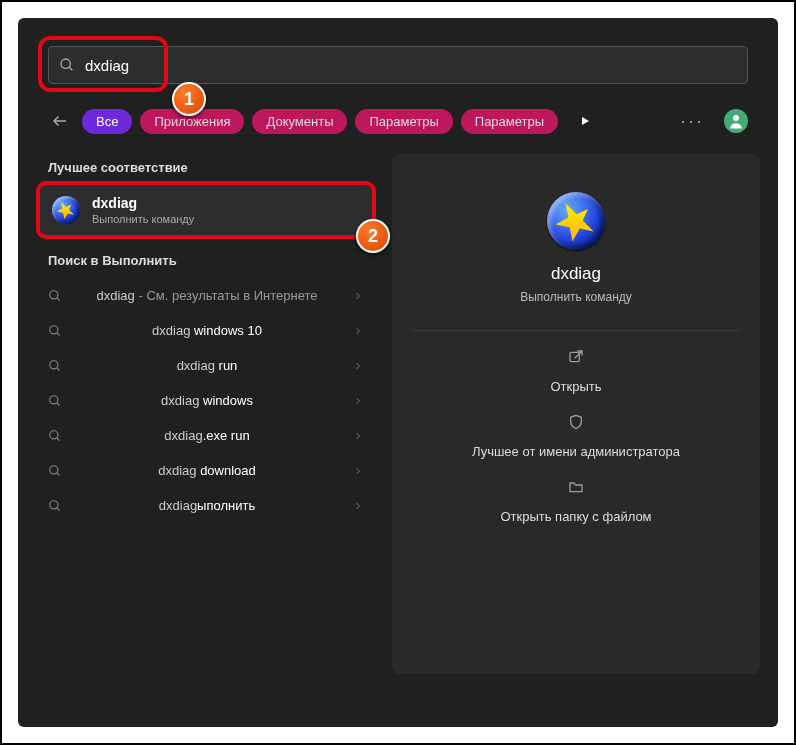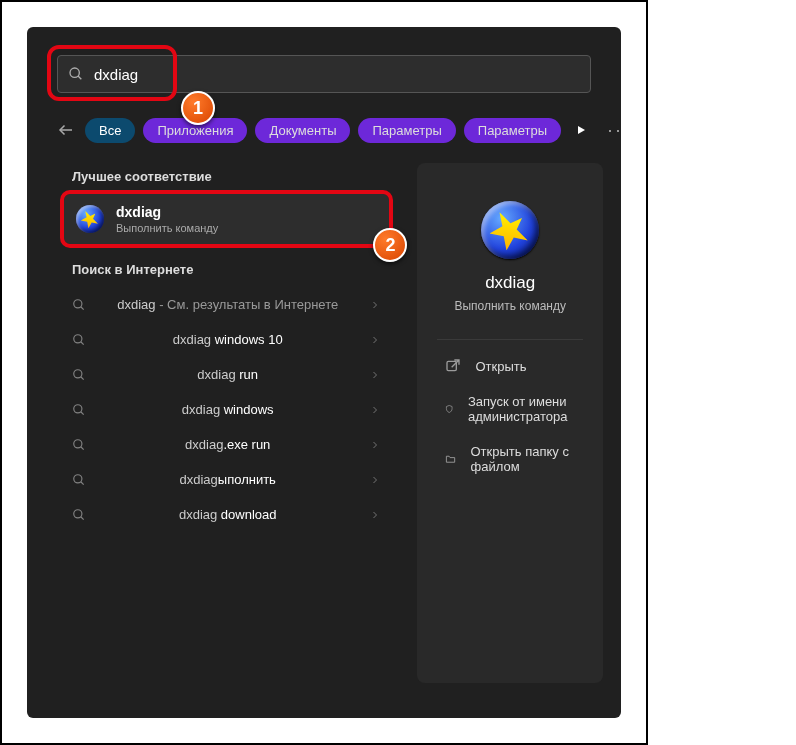--- a/index.html
+++ b/index.html
@@ -1,38 +1,38 @@
 <!DOCTYPE html>
 <html><head>
 <meta charset="utf-8">
 <style>
 * { margin:0; padding:0; box-sizing:border-box; font-family:"Segoe UI",Arial,sans-serif; }
 body { background:#fff; width:796px; height:745px; overflow:hidden; }
-.frame { border:2px solid #000; width:648px; height:745px; padding:25px; background:#fff; }
+.frame { border:2px solid #000; width:796px; height:745px; padding:16px; background:#fff; }
 .app { background:#202020; width:100%; height:100%; border-radius:6px; position:relative; color:#fff; overflow:hidden; padding-top:28px; }
 
 
 .search-wrap { margin:0 30px; position:relative; }
 .search-box { background:#2d2d2d; border:1px solid #555; border-radius:4px; height:38px; display:flex; align-items:center; padding:0 10px; }
 .search-box .mag { width:16px; height:16px; margin-right:10px; opacity:.8; }
 .search-box input { background:transparent; border:0; outline:0; color:#fff; font-size:15px; flex:1; }
 .hl-box-1 { position:absolute; left:-10px; top:-10px; width:130px; height:56px; border:4px solid #e30613; border-radius:12px; pointer-events:none; }
 
 
 .filter-row { display:flex; align-items:center; gap:10px; margin:24px 30px 0; }
 .back { width:24px; height:24px; display:flex; align-items:center; justify-content:center; cursor:pointer; opacity:.8; }
-.pill { background:#6d28d9; color:#ddd; font-size:13px; padding:5px 14px; border-radius:16px; cursor:pointer; white-space:nowrap; }
-.pill.active { background:#0c4a6e; color:#fff; }
+.pill { background:#be185d; color:#ddd; font-size:13px; padding:5px 14px; border-radius:16px; cursor:pointer; white-space:nowrap; }
+.pill.active { background:#6d28d9; color:#fff; }
 .play-btn { width:26px; height:26px; border-radius:50%; display:flex; align-items:center; justify-content:center; cursor:pointer; margin-left:4px; }
 .spacer { flex:1; }
 .more { color:#aaa; font-size:18px; letter-spacing:2px; cursor:pointer; margin-right:10px; }
 .avatar { width:24px; height:24px; border-radius:50%; background:#4a7; display:flex; align-items:center; justify-content:center; font-size:14px; }
 
 
-.cols { display:flex; margin-top:20px; padding:0 18px; gap:24px;margin-left:15px; }
+.cols { display:flex; margin-top:20px; padding:0 18px; gap:16px; }
 .left { width:340px; }
 .right { flex:1; background:#292929; border-radius:8px; padding:28px 24px; min-height:520px; }
 
 .sec-title { font-size:13px; font-weight:600; color:#ddd; margin:6px 12px 10px; }
 
 .best { position:relative; background:#2d2d2d; border-radius:6px; padding:10px 12px; display:flex; align-items:center; gap:12px; cursor:pointer; }
 .hl-box-2 { position:absolute; left:-4px; top:-4px; right:-4px; bottom:-4px; border:4px solid #e30613; border-radius:10px; pointer-events:none; }
 .dx-icon-sm { width:28px; height:28px; border-radius:50%; background:radial-gradient(circle at 35% 30%,#6af 0%,#24d 55%,#018 100%); display:flex; align-items:center; justify-content:center; position:relative; box-shadow:inset -2px -2px 4px rgba(0,0,0,.5),inset 2px 2px 3px rgba(255,255,255,.5); }
 .dx-icon-sm::before { content:""; position:absolute; width:18px; height:18px; background:linear-gradient(135deg,#ff0 0%,#fa0 100%); clip-path:polygon(50% 0,61% 35%,100% 35%,70% 58%,80% 100%,50% 76%,20% 100%,30% 58%,0 35%,39% 35%); transform:rotate(45deg) scaleY(.85); }
 .best .title { font-size:14px; font-weight:600; }
@@ -46,21 +46,21 @@
 .web-item .txt .suf { color:#fff; font-weight:400; }
 .web-item .txt .rest { color:#999; }
 .chev { width:12px; height:12px; opacity:.6; }
 
 
 .dx-icon-lg { width:58px; height:58px; border-radius:50%; margin:10px auto 14px; background:radial-gradient(circle at 35% 30%,#6af 0%,#24d 55%,#018 100%); display:flex; align-items:center; justify-content:center; position:relative; box-shadow:inset -3px -3px 6px rgba(0,0,0,.6),inset 3px 3px 5px rgba(255,255,255,.5),0 1px 2px #000; }
 .dx-icon-lg::before { content:""; position:absolute; width:40px; height:40px; background:linear-gradient(135deg,#ff0 0%,#fa0 100%); clip-path:polygon(50% 0,61% 35%,100% 35%,70% 58%,80% 100%,50% 76%,20% 100%,30% 58%,0 35%,39% 35%); transform:rotate(45deg) scaleY(.85); }
 .right h2 { text-align:center; font-size:17px; font-weight:400; margin-bottom:6px; }
 .right .rsub { text-align:center; font-size:12px; color:#bbb; margin-bottom:26px; }
 .divider { height:1px; background:#3a3a3a; margin:0 -4px 8px; }
-.action { display:flex; align-items:center; gap:14px; padding:10px 4px; font-size:13px; color:#ddd; cursor:pointer; border-radius:4px; }
+.action { display:flex; align-items:center; gap:14px; padding:10px 4px; font-size:13px; color:#ddd; cursor:pointer; border-radius:4px;flex-direction:column; }
 .action .aicon { width:16px; height:16px; opacity:.7; }
 
 
 .badge { position:absolute; width:34px; height:34px; border-radius:50%; background:radial-gradient(circle at 35% 30%,#ff7a2a,#d94500); border:2px solid #fff; color:#fff; font-weight:700; font-size:18px; display:flex; align-items:center; justify-content:center; box-shadow:0 2px 4px rgba(0,0,0,.6); z-index:20; }
 
 svg { display:block; }
 </style>
 </head>
 <body>
 <div class="frame">
@@ -113,21 +113,21 @@
     <div class="best" style="margin:0 4px 18px;">
       <div class="hl-box-2"></div>
       <div class="dx-icon-sm"></div>
       <div>
         <div class="title">dxdiag</div>
         <div class="sub">Выполнить команду</div>
       </div>
       <div class="badge" style="right:-18px; bottom:-18px;">2</div>
     </div>
 
-    <div class="sec-title">Поиск в Интернете</div>
+    <div class="sec-title">Поиск в Выполнить</div>
     <div class="web-list" id="weblist">
             <div class="web-item">
               <svg class="mag" viewBox="0 0 24 24" fill="none" stroke="#aaa" stroke-width="2">
                 <circle cx="10" cy="10" r="7"></circle>
                 <line x1="20" y1="20" x2="15" y2="15"></line>
               </svg>
               <span class="txt"><span class="pref">dxdiag</span><span class="suf"></span><span class="rest"> - См. результаты в Интернете</span></span>
               <svg class="chev" viewBox="0 0 24 24" fill="none" stroke="#aaa" stroke-width="2">
                 <polyline points="9,6 15,12 9,18"></polyline>
               </svg>
@@ -170,31 +170,31 @@
               <span class="txt"><span class="pref">dxdiag</span><span class="suf">.exe run</span><span class="rest"></span></span>
               <svg class="chev" viewBox="0 0 24 24" fill="none" stroke="#aaa" stroke-width="2">
                 <polyline points="9,6 15,12 9,18"></polyline>
               </svg>
             </div>
             <div class="web-item">
               <svg class="mag" viewBox="0 0 24 24" fill="none" stroke="#aaa" stroke-width="2">
                 <circle cx="10" cy="10" r="7"></circle>
                 <line x1="20" y1="20" x2="15" y2="15"></line>
               </svg>
+              <span class="txt"><span class="pref">dxdiag </span><span class="suf">download</span><span class="rest"></span></span>
+              <svg class="chev" viewBox="0 0 24 24" fill="none" stroke="#aaa" stroke-width="2">
+                <polyline points="9,6 15,12 9,18"></polyline>
+              </svg>
+            </div>
+            <div class="web-item">
+              <svg class="mag" viewBox="0 0 24 24" fill="none" stroke="#aaa" stroke-width="2">
+                <circle cx="10" cy="10" r="7"></circle>
+                <line x1="20" y1="20" x2="15" y2="15"></line>
+              </svg>
               <span class="txt"><span class="pref">dxdiag</span><span class="suf">ыполнить</span><span class="rest"></span></span>
-              <svg class="chev" viewBox="0 0 24 24" fill="none" stroke="#aaa" stroke-width="2">
-                <polyline points="9,6 15,12 9,18"></polyline>
-              </svg>
-            </div>
-            <div class="web-item">
-              <svg class="mag" viewBox="0 0 24 24" fill="none" stroke="#aaa" stroke-width="2">
-                <circle cx="10" cy="10" r="7"></circle>
-                <line x1="20" y1="20" x2="15" y2="15"></line>
-              </svg>
-              <span class="txt"><span class="pref">dxdiag </span><span class="suf">download</span><span class="rest"></span></span>
               <svg class="chev" viewBox="0 0 24 24" fill="none" stroke="#aaa" stroke-width="2">
                 <polyline points="9,6 15,12 9,18"></polyline>
               </svg>
             </div>
           </div>
   </div>
 
   <div class="right">
     <div class="dx-icon-lg"></div>
     <h2>dxdiag</h2>
@@ -205,21 +205,21 @@
               <svg class="aicon" viewBox="0 0 24 24" fill="none" stroke="#ccc" stroke-width="2">
                 <rect x="3" y="5" width="14" height="14" rx="2"></rect>
                 <path d="M10 14 L21 3 M14 3h7v7"></path>
               </svg>
               <span>Открыть</span>
             </div>
             <div class="action">
               <svg class="aicon" viewBox="0 0 24 24" fill="none" stroke="#ccc" stroke-width="2">
                 <path d="M12 2l8 3v6c0 5-3 9-8 11-5-2-8-6-8-11V5l8-3z"></path>
               </svg>
-              <span>Запуск от имени администратора</span>
+              <span>Лучшее от имени администратора</span>
             </div>
             <div class="action">
               <svg class="aicon" viewBox="0 0 24 24" fill="none" stroke="#ccc" stroke-width="2">
                 <path d="M3 6h6l2 3h10v10H3z"></path>
               </svg>
               <span>Открыть папку с файлом</span>
             </div>
           </div>
   </div>
 </div>

